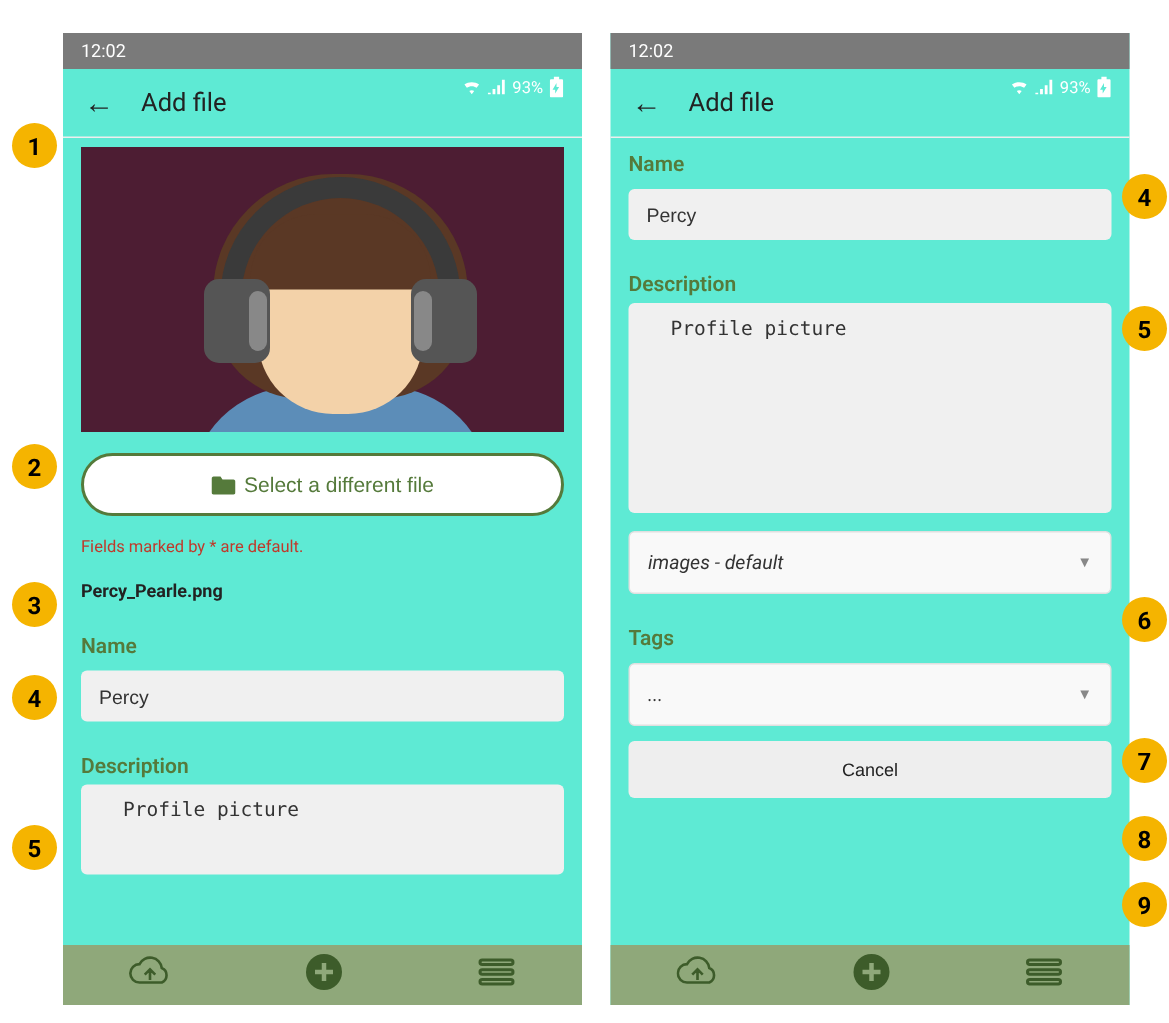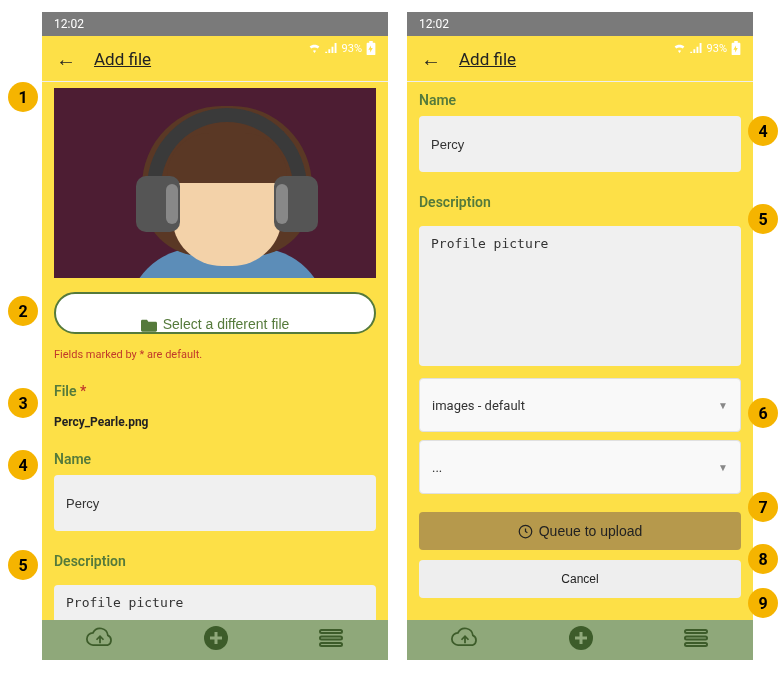--- a/index.html
+++ b/index.html
@@ -8,22 +8,22 @@
     background: #fff;
     width: 779px;
     height: 682px;
     position: relative;
     overflow: hidden;
   }
   .phone {
     position: absolute;
     width: 346px;
     height: 648px;
-    background: #fde047;
-    top: 12px;
+    background: #5eead4;
+    top: 22px;
   }
   .phone-left { left: 42px; }
   .phone-right { left: 407px; }
 
   .status-bar {
     height: 24px;
     background: #7a7a7a;
     color: #fff;
     display: flex;
     align-items: center;
@@ -36,21 +36,21 @@
 
   .app-bar {
     height: 46px;
     display: flex;
     align-items: center;
     padding: 0 14px;
     gap: 18px;
     border-bottom: 1px solid #eee;
   }
   .back-icon { font-size: 20px; font-weight: bold; color: #222; cursor: pointer; }
-  .app-title { font-size: 17px; color: #222; text-decoration: underline; }
+  .app-title { font-size: 17px; color: #222; }
 
   .content {
     height: 538px;
     overflow: hidden;
     padding: 0 12px;
   }
 
   .preview-img {
     width: 100%;
     height: 190px;
@@ -63,21 +63,21 @@
   .select-btn {
     margin-top: 14px;
     width: 100%;
     height: 42px;
     border: 2px solid #557a3b;
     border-radius: 22px;
     background: #fff;
     color: #557a3b;
     font-size: 14px;
     display: flex;
-    align-items: flex-end;
+    align-items: center;
     justify-content: center;
     gap: 6px;
     cursor: pointer;
   }
 
   .required-note {
     margin-top: 14px;
     color: #c0392b;
     font-size: 11px;
   }
@@ -93,57 +93,58 @@
   .file-value {
     margin-top: 16px;
     font-size: 12px;
     color: #222;
     font-weight: bold;
   }
 
   .text-input {
     margin-top: 8px;
     width: 100%;
-    height: 56px;
+    height: 34px;
     background: #f0f0f0;
     border: none;
     border-radius: 4px;
     padding: 0 12px;
     font-size: 13px;
     color: #333;
   }
 
   .textarea {
-    margin-top: 16px;
+    margin-top: 4px;
     width: 100%;
     height: 140px;
     background: #f0f0f0;
     border: none;
     border-radius: 4px;
-    padding: 10px 12px;
+    padding: 10px 28px;
     font-size: 13px;
     color: #333;
     resize: none;
   }
   .textarea.short { height: 60px; }
 
   .select-input {
     margin-top: 8px;
     width: 100%;
-    height: 54px;
+    height: 42px;
     background: #f9f9f9;
     border: 1px solid #e0e0e0;
     border-radius: 4px;
     padding: 0 12px;
     font-size: 13px;
     color: #333;
     display: flex;
     align-items: center;
     justify-content: space-between;
     cursor: pointer;
+    font-style: italic;
   }
   .select-caret { color: #888; font-size: 10px; }
 
   .primary-btn {
     margin-top: 18px;
     width: 100%;
     height: 38px;
     background: #b6994c;
     border: none;
     border-radius: 4px;
@@ -297,23 +298,20 @@
           <div class="ear-pad"></div>
         </div>
     </div>
     <button class="select-btn">
       <svg width="16" height="14" viewBox="0 0 24 20">
           <path fill="#557a3b" d="M2 2h7l2 3h11c1 0 2 1 2 2v11c0 1-1 2-2 2H2c-1 0-2-1-2-2V4c0-1 1-2 2-2z"></path>
         </svg>
       <span>Select a different file</span>
     </button>
     <div class="required-note">Fields marked by * are default.</div>
-    <div class="field-label">
-      <span>File</span> <span class="required-star">*</span>
-    </div>
     <div class="file-value">Percy_Pearle.png</div>
     <div class="field-label">Name</div>
     <input class="text-input" value="Percy" style="">
     <div class="field-label">Description</div>
     <textarea class="textarea short" style="">Profile picture</textarea>
   </div>
   <div class="bottom-nav">
     <span class="nav-icon">
       <svg width="28" height="22" viewBox="0 0 32 24">
           <path fill="none" stroke="#3d5c2a" stroke-width="2" d="M8 20a7 7 0 010-14 9 9 0 0117 3 6 6 0 010 11H8zm8-2v-8m-4 4l4-4 4 4"></path>
@@ -358,31 +356,25 @@
   </div>
   <div class="content">
     <div class="field-label" style="margin-top:10px">Name</div>
     <input class="text-input" value="Percy" style="">
     <div class="field-label">Description</div>
     <textarea class="textarea" style="">Profile picture</textarea>
     <div class="select-input">
       <span>images - default</span>
       <span class="select-caret">▼</span>
     </div>
+    <div class="field-label">Tags</div>
     <div class="select-input">
       <span>...</span>
       <span class="select-caret">▼</span>
     </div>
-    <button class="primary-btn">
-      <svg width="15" height="15" viewBox="0 0 24 24">
-          <circle cx="12" cy="12" r="10" fill="none" stroke="#222" stroke-width="2"></circle>
-          <path stroke="#222" stroke-width="2" fill="none" d="M12 7v5l3 2"></path>
-        </svg>
-      <span>Queue to upload</span>
-    </button>
     <button class="secondary-btn">Cancel</button>
   </div>
   <div class="bottom-nav">
     <span class="nav-icon">
       <svg width="28" height="22" viewBox="0 0 32 24">
           <path fill="none" stroke="#3d5c2a" stroke-width="2" d="M8 20a7 7 0 010-14 9 9 0 0117 3 6 6 0 010 11H8zm8-2v-8m-4 4l4-4 4 4"></path>
         </svg>
     </span>
     <span class="nav-icon">
       <svg width="26" height="26" viewBox="0 0 26 26">

